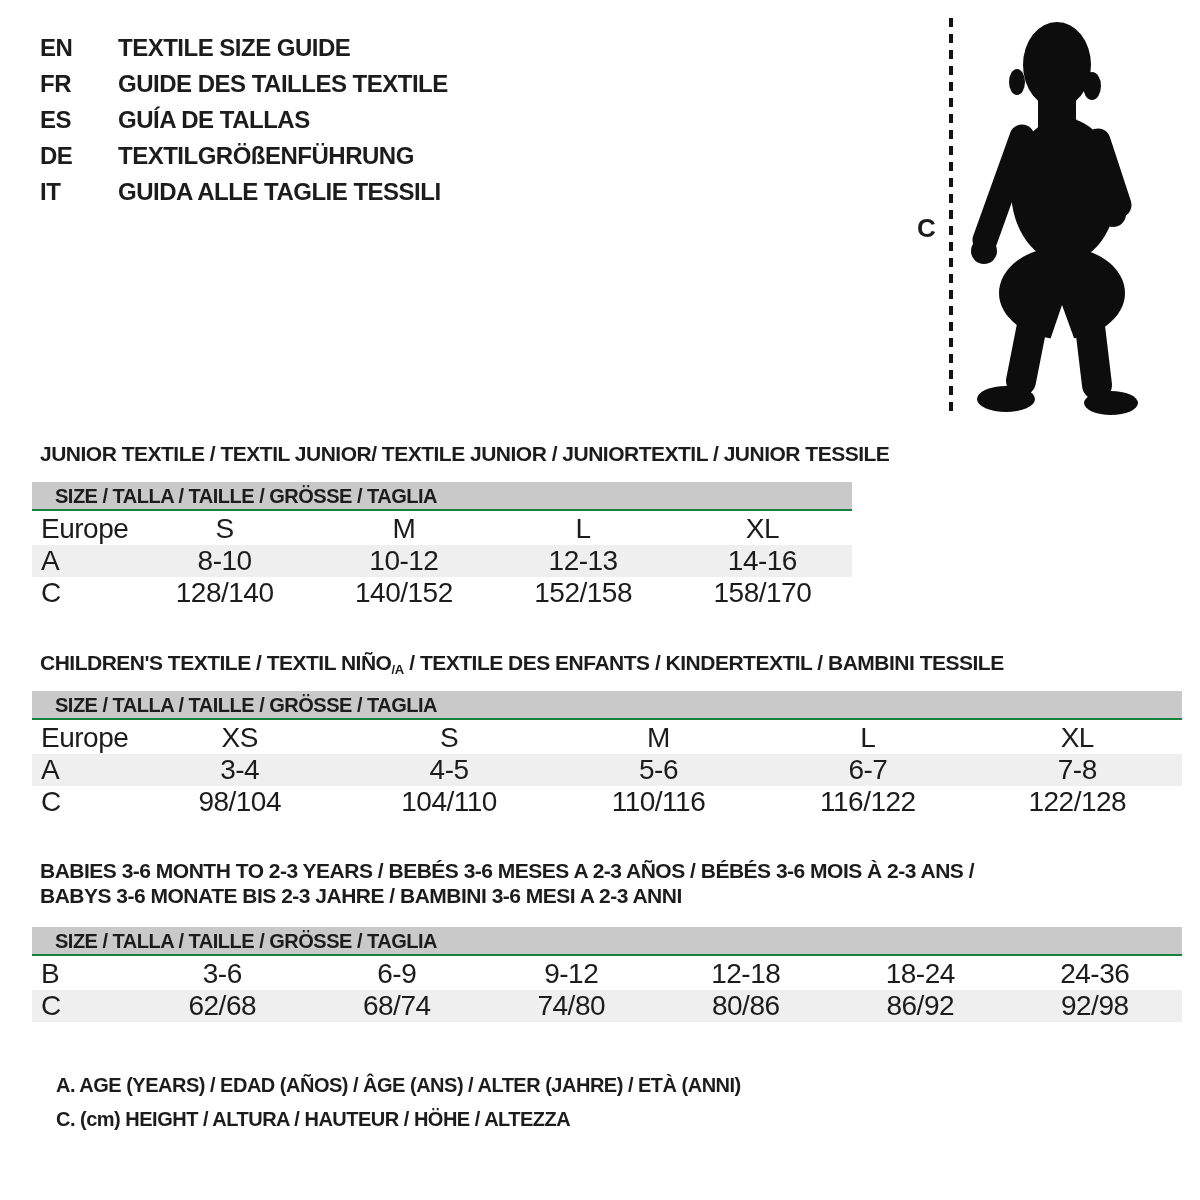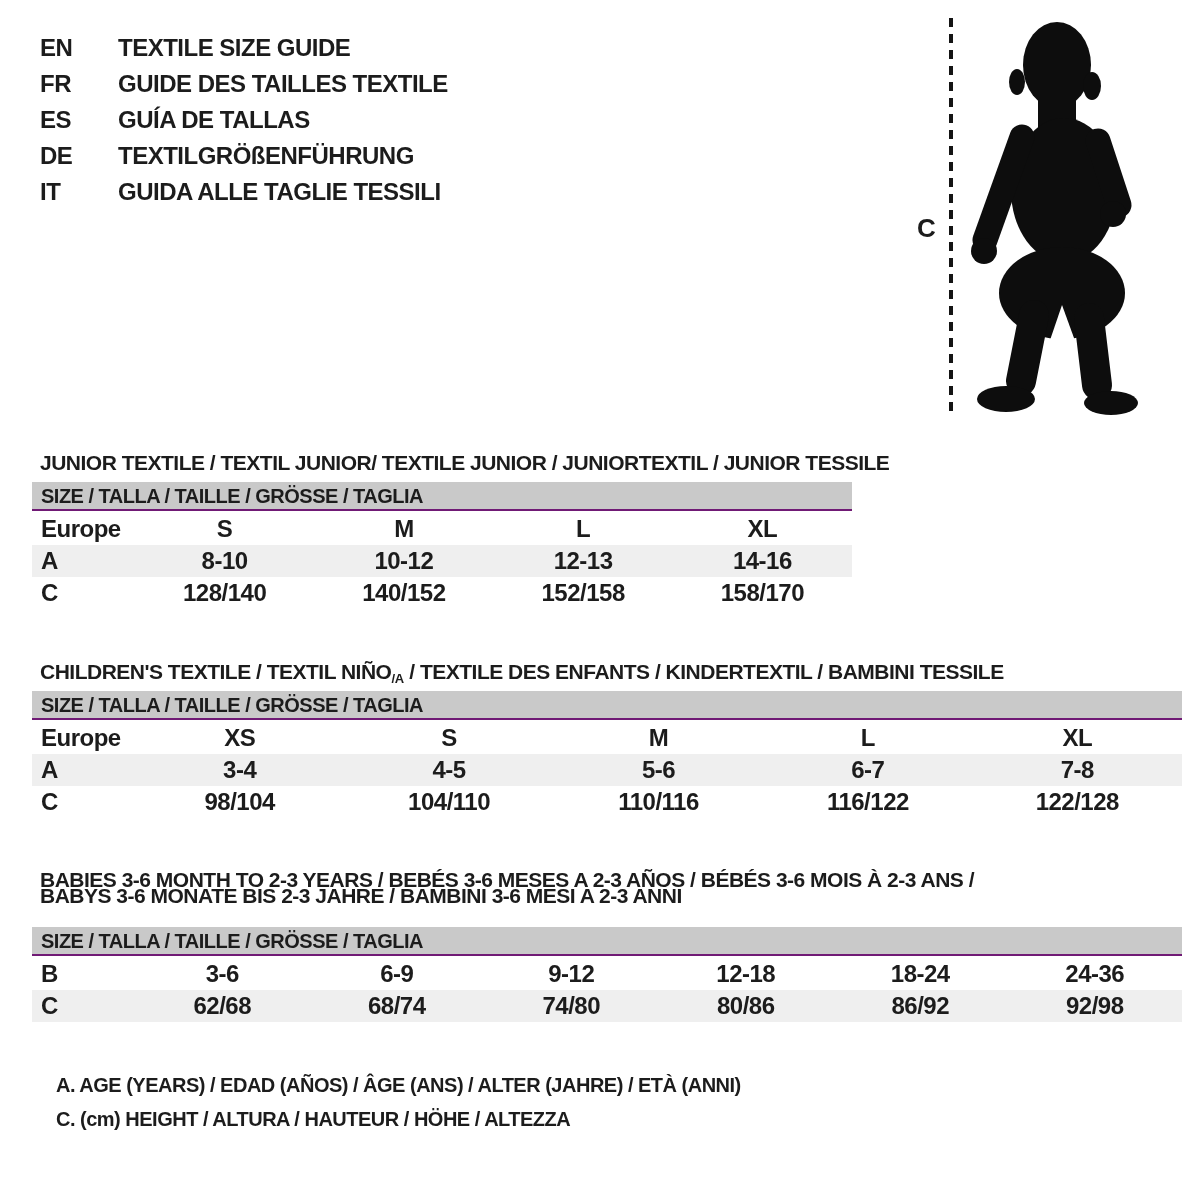--- a/index.html
+++ b/index.html
@@ -35,48 +35,48 @@
   .figure-label { position: absolute; left: 27px; top: 203px; font-size: 26px; }
   .baby { position: absolute; left: 80px; top: 5px; width: 170px; height: 400px; }
 
   
   .section { position: absolute; left: 32px; }
   .sec-junior   { top: 436px; width: 820px;  height: 180px; }
   .sec-children { top: 645px; width: 1150px; height: 180px; }
   .sec-babies   { top: 853px; width: 1150px; height: 178px; }
 
   .sec-title {
-    position: absolute; left: 8px; top: 16px;
+    position: absolute; left: 8px; top: 7px;
     font-size: 21px; line-height: 22px; white-space: nowrap;
   }
   .sec-title .subscript { font-size: 13px; vertical-align: -4px; letter-spacing: -0.3px; }
   .sec-title-line2 { position: absolute; left: 8px; top: 32px; font-size: 21px; line-height: 22px; white-space: nowrap; }
 
   .size-header {
     position: absolute; left: 0; width: 100%;
     height: 29px; line-height: 29px;
     background: var(--header-bar);
-    border-bottom: 2px solid #701a75;
+    border-bottom: 2px solid #15803d;
     box-sizing: border-box;
-    padding-left: 9px;
+    padding-left: 23px;
     font-size: 20px;
   }
   .sec-junior .size-header, .sec-children .size-header { top: 46px; }
   .sec-babies .size-header { top: 74px; }
 
   .size-table {
     position: absolute; left: 0; width: 100%;
     border-collapse: collapse; table-layout: fixed;
   }
   .sec-junior .size-table, .sec-children .size-table { top: 77px; }
   .sec-babies .size-table { top: 105px; }
 
   .size-table td {
-    height: 32px; font-size: 24px; text-align: center;
-    padding: 0; font-weight: 700; white-space: nowrap;
+    height: 32px; font-size: 28px; text-align: center;
+    padding: 0; font-weight: 400; white-space: nowrap;
   }
   .size-table td.lbl { text-align: left; padding-left: 9px; }
   .size-table col.c-label { width: 103px; }
   .size-table tr.striped { background: var(--row-stripe); }
 
   
   .legend { position: absolute; left: 56px; top: 1068px; }
   .legend-line { height: 34px; line-height: 34px; font-size: 20px; white-space: nowrap; }
 </style>
 </head>

